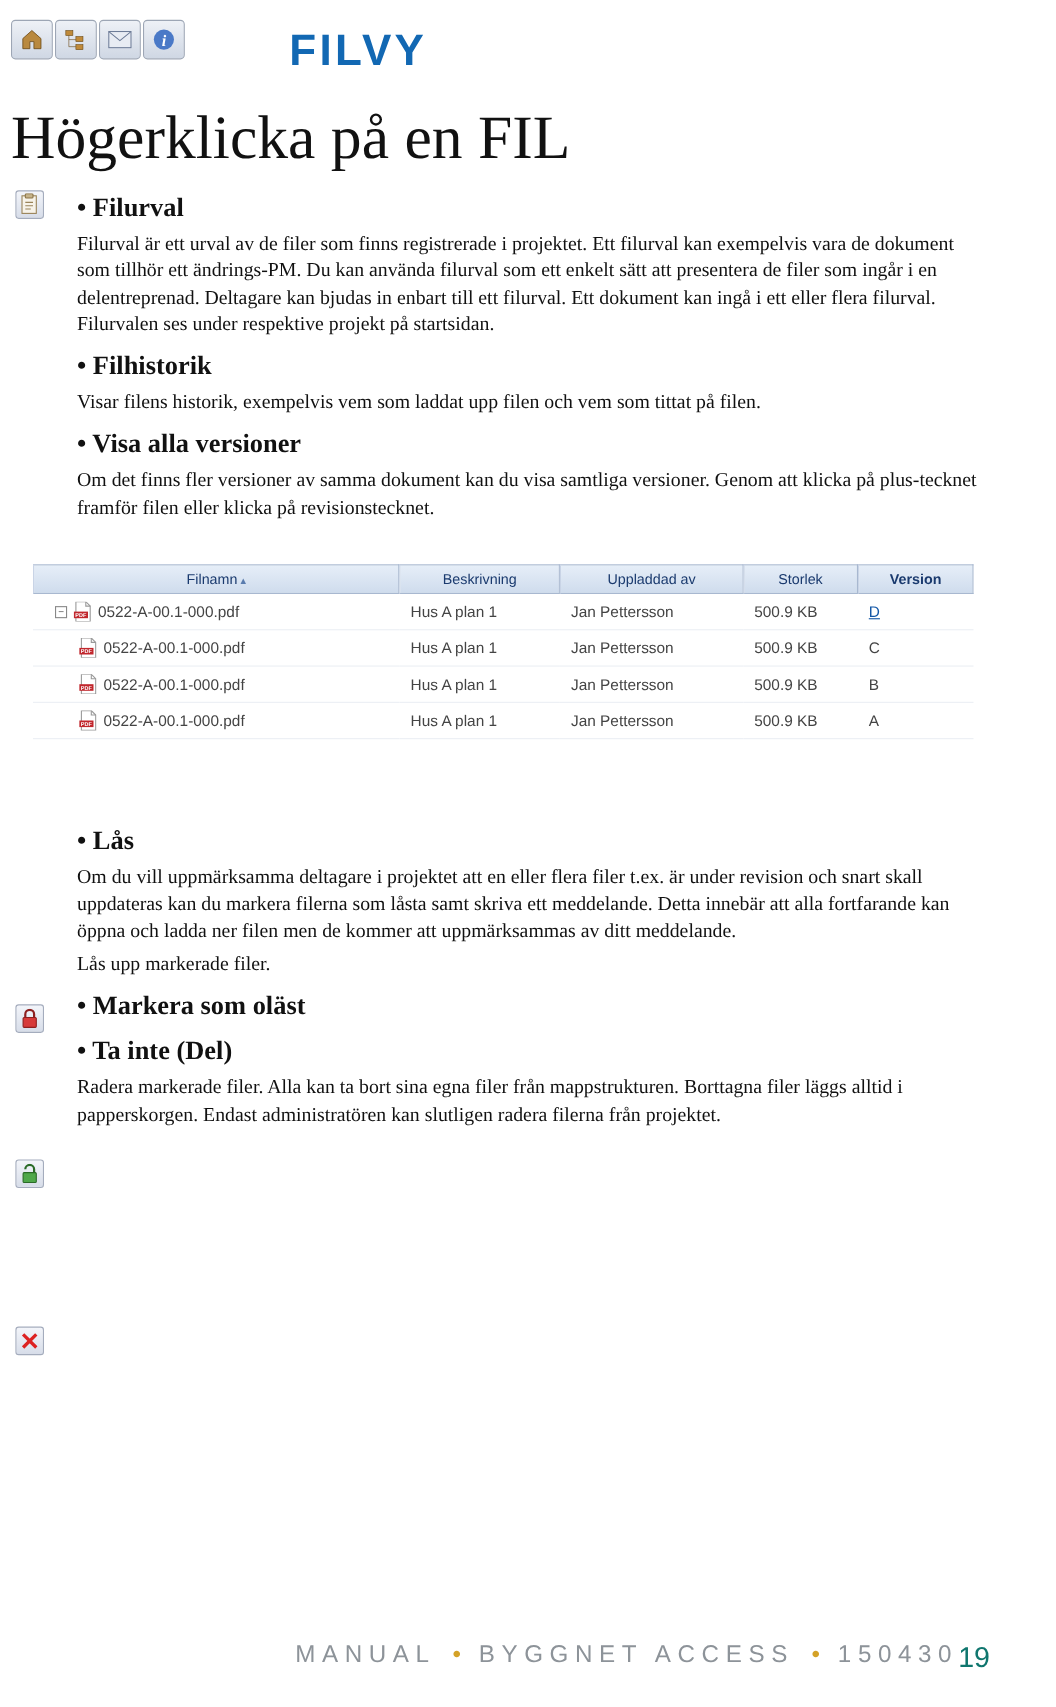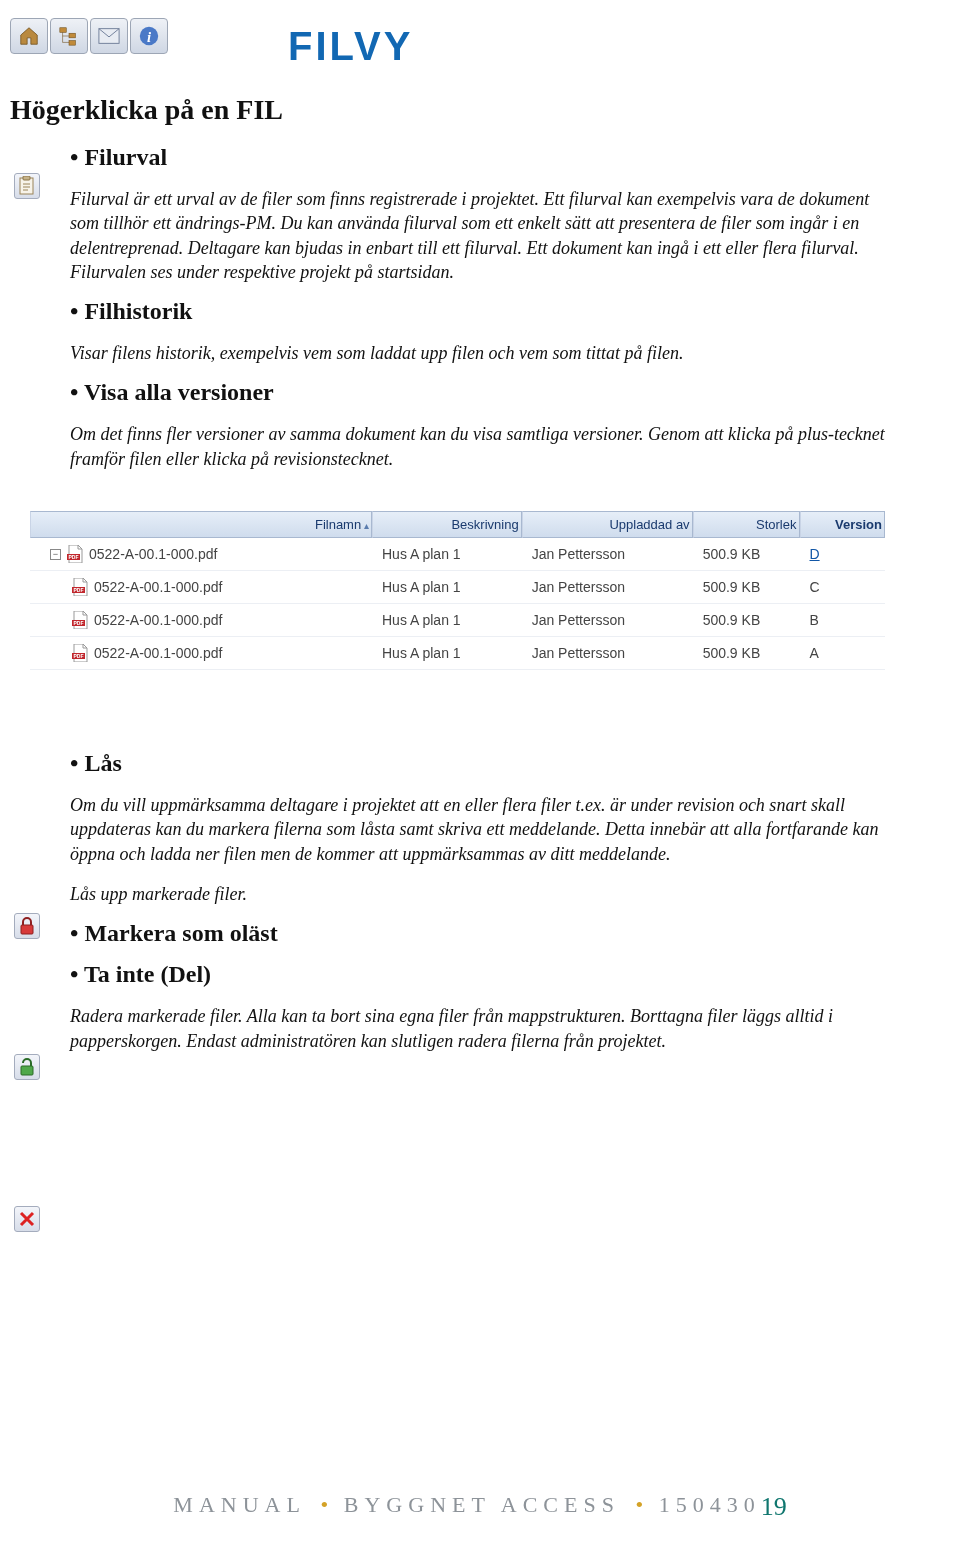--- a/index.html
+++ b/index.html
@@ -26,51 +26,50 @@
     background: linear-gradient(#eef1f6,#cfd7e4);
     display: flex;
     align-items: center;
     justify-content: center;
     font-size: 20px;
     color: #3b4c6b;
   }
   .tb-btn svg { display:block; }
   .page-title-bar {
     position: absolute;
-    left: 288px;
+    left: 263px;
     top: 24px;
     font-family: Arial, sans-serif;
     font-weight: 900;
     font-size: 40px;
     letter-spacing: 3px;
     color: #1268b3;
   }
   h1 {
     font-family: Georgia, serif;
-    font-weight: bold;
-    font-size: 28px;
+    font-weight: normal;
+    font-size: 56px;
     margin-top: 40px;
     margin-bottom: 18px;
     margin-left: -50px;
   }
   .content { margin-left: 10px; }
   .bullet-title {
     font-weight: bold;
     font-size: 24px;
     margin-top: 14px;
   }
   .bullet-title::before {
     content: "• ";
   }
   .bullet-body {
     font-size: 18px;
     line-height: 1.35;
-    margin-top: 16px;
+    margin-top: 6px;
     margin-bottom: 2px;
-    font-style: italic;
   }
   .side-icon {
     position: absolute;
     left: 14px;
     width: 26px;
     height: 26px;
     background: linear-gradient(#f3f5fa,#d7dde9);
     border: 1px solid #a4acbd;
     border-radius: 3px;
     display: flex;
@@ -86,22 +85,22 @@
     font-size: 14px;
     color: #333;
     border-spacing: 0;
   }
   .file-table th {
     background: linear-gradient(#e6eef8,#cfdced);
     border: 1px solid #a8b8d0;
     border-left: 1px solid #c9d4e6;
     color: #1a3a6e;
     font-weight: normal;
-    text-align: right;
-    padding: 5px 2px;
+    text-align: center;
+    padding: 5px 26px;
     font-size: 13px;
   }
   .file-table th.sorted::after {
     content: " ▴";
     color: #5a7cae;
     font-size: 10px;
   }
   .file-table td {
     border-bottom: 1px solid #eceff4;
     padding: 7px 10px;
@@ -123,22 +122,22 @@
   .pdf-icon svg { display:block; }
   .ver-link { color: #1156a6; text-decoration: underline; }
   .section2 { margin-top: 80px; }
   .footer {
     position: absolute;
     bottom: 30px;
     left: 0;
     width: 100%;
     padding: 0 60px;
     display: flex;
-    justify-content: center;
-    font-family: Liberation Serif, serif;
+    justify-content: flex-end;
+    font-family: Liberation Sans, sans-serif;
     letter-spacing: 6px;
     font-size: 22px;
     color: #8d9399;
   }
   .footer .dot { color: #d4a227; padding: 0 4px; letter-spacing: 0; }
   .footer .pg { letter-spacing: 0; color: #0f766e; font-size: 26px; }
 </style>
 </head>
 <body>
 

